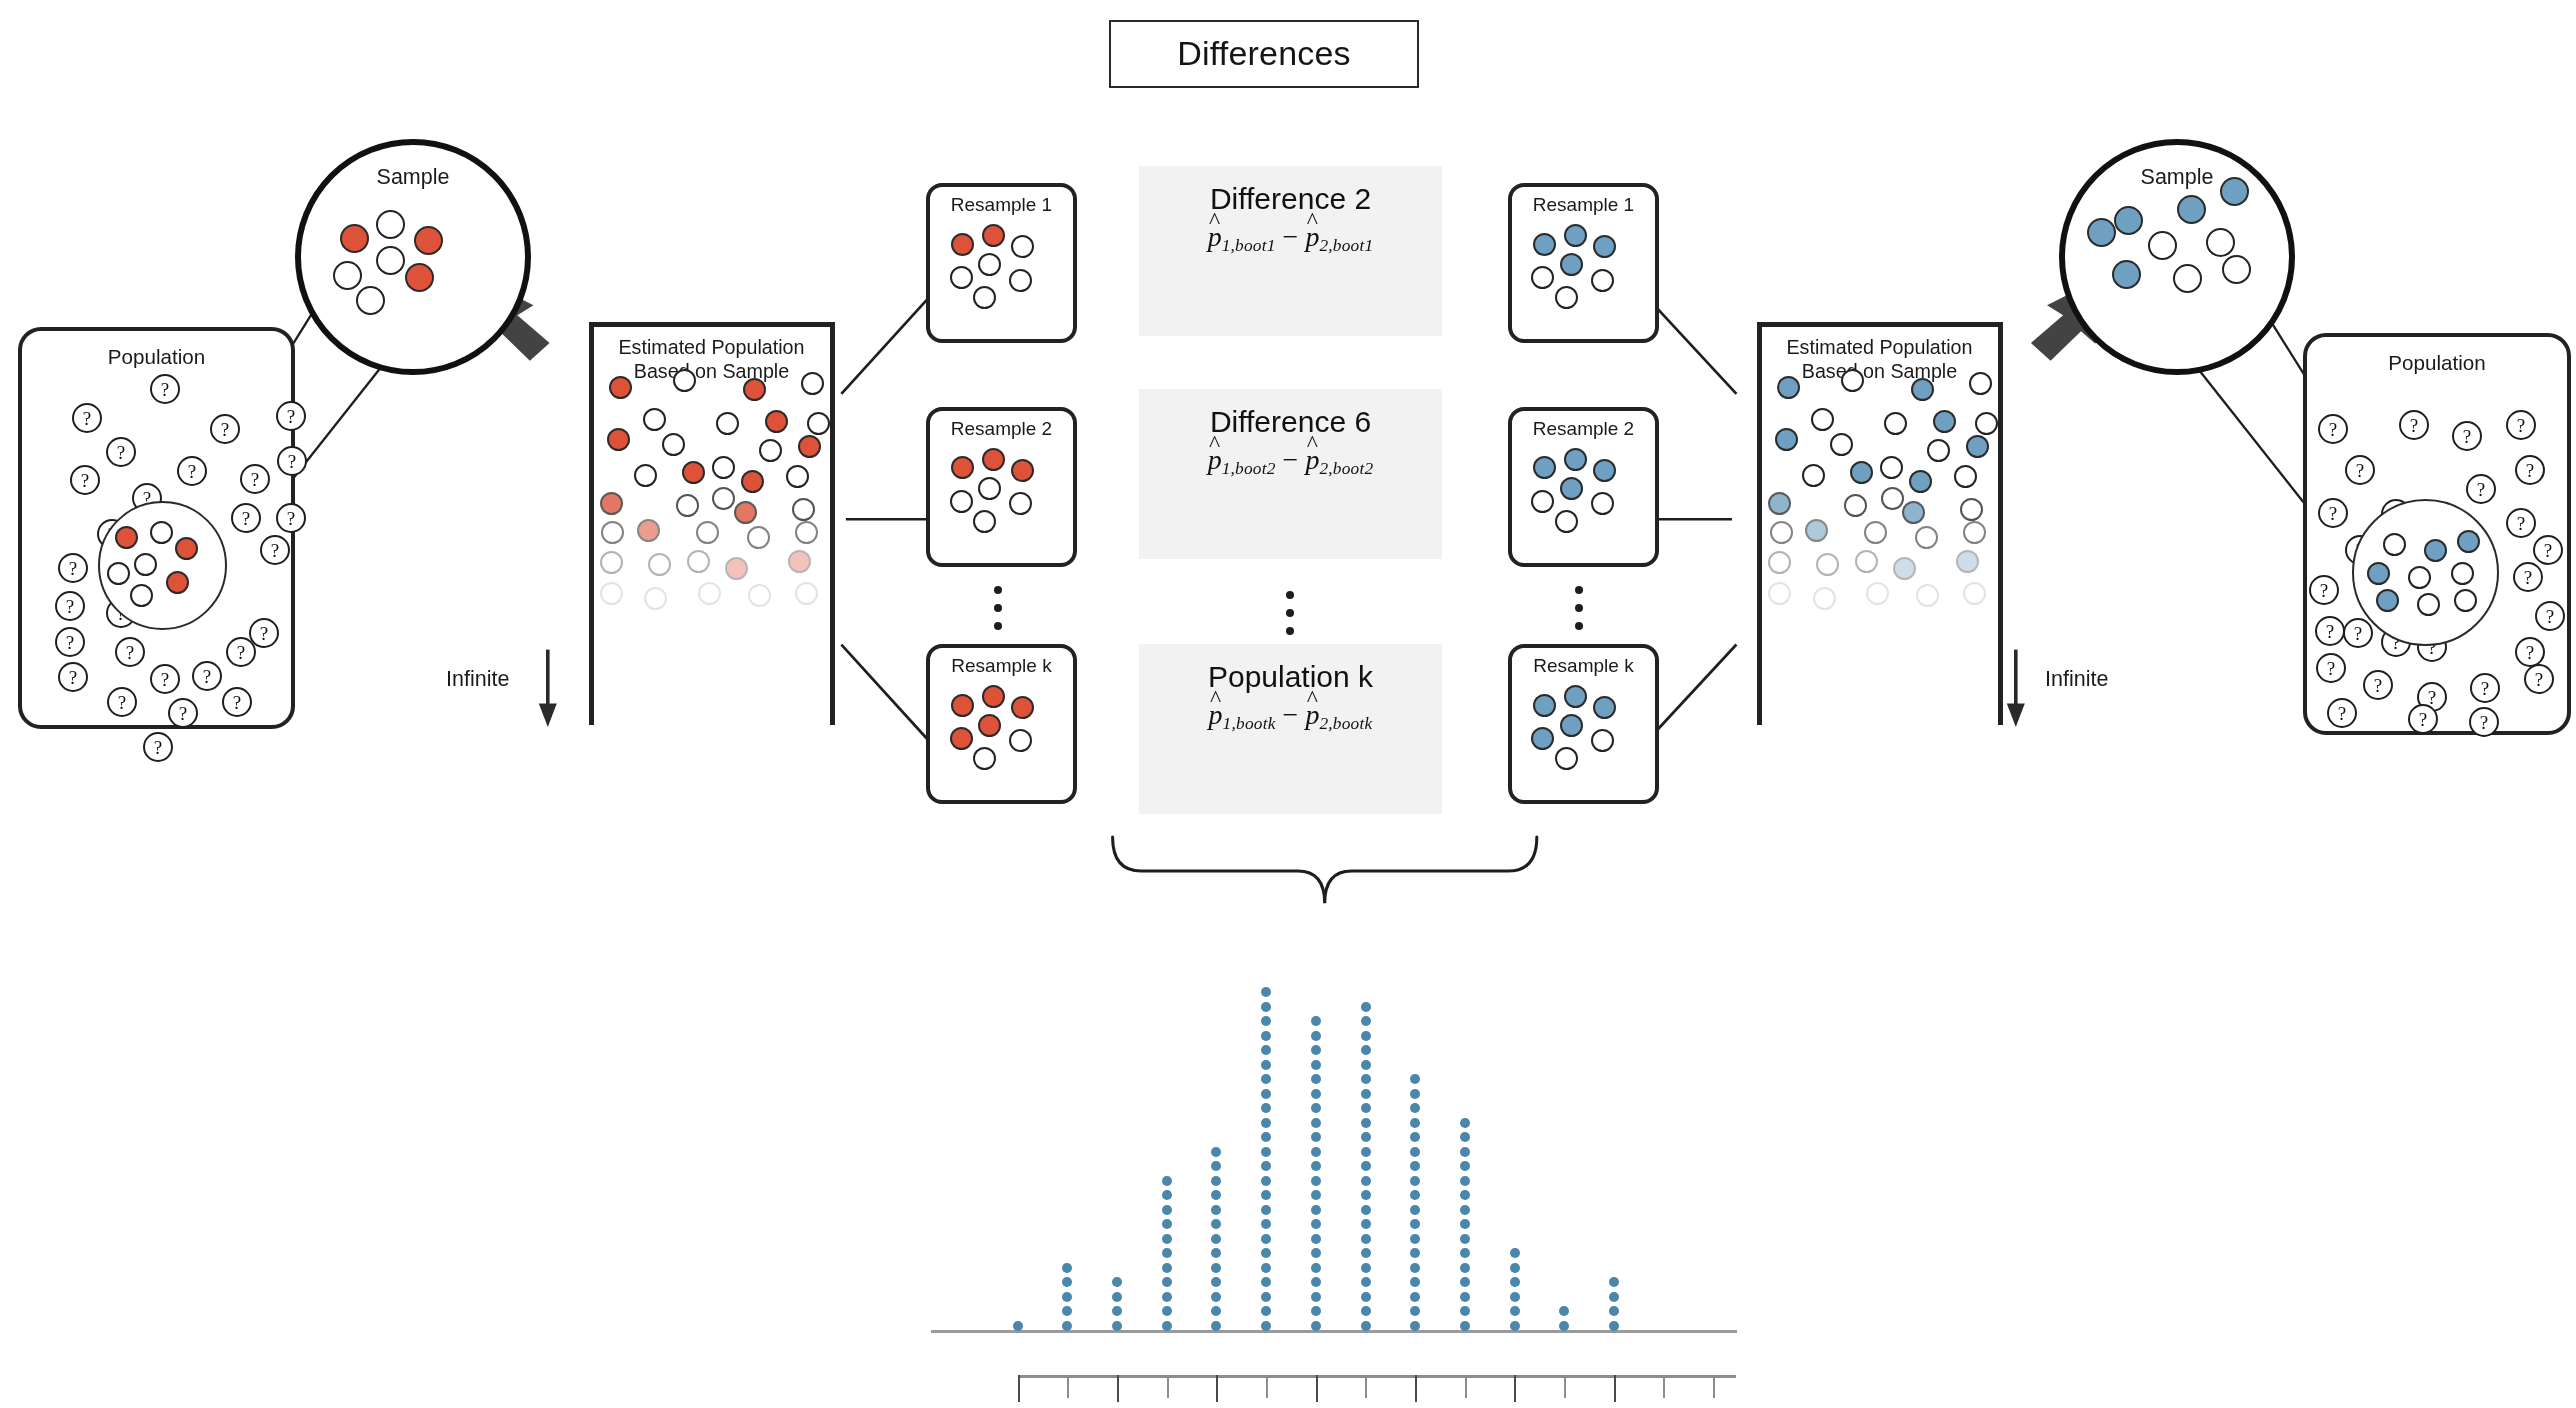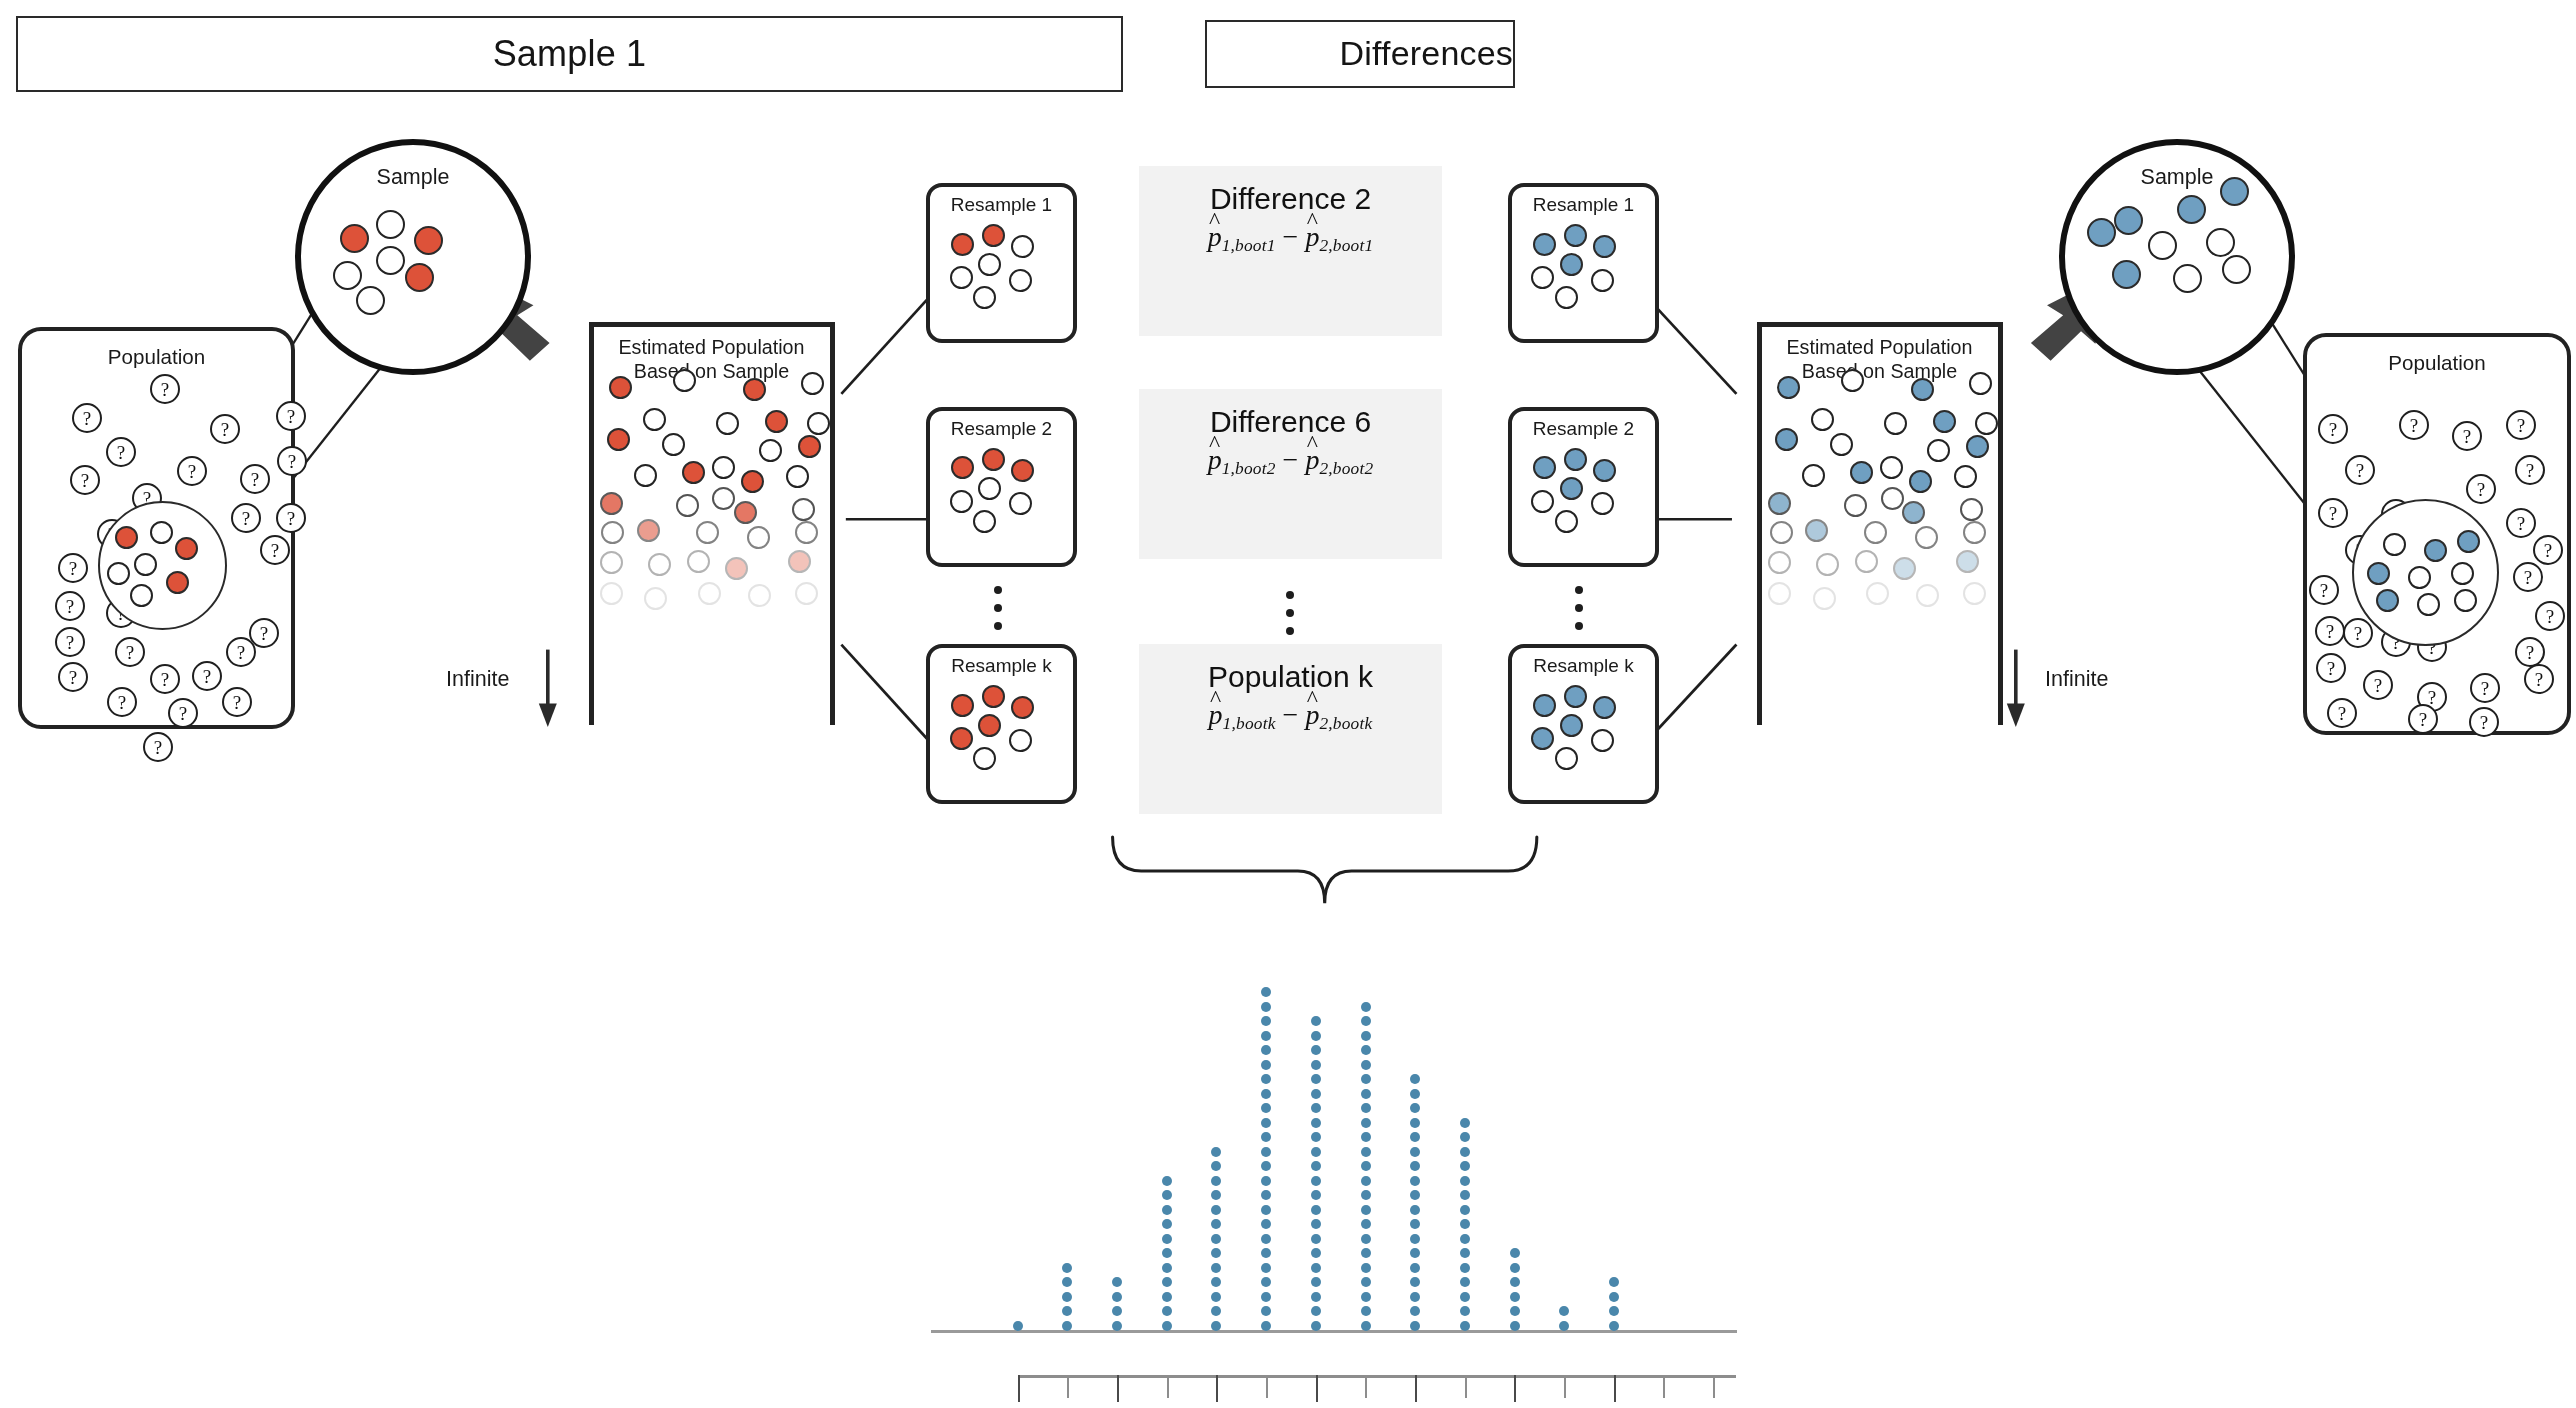--- a/index.html
+++ b/index.html
@@ -6,21 +6,21 @@
   body{font-family:"Liberation Sans",sans-serif;color:#1a1a1a;}
   #stage{position:relative;width:2576px;height:1409px;overflow:hidden;background:#fff;}
 
   
   .banner{
     position:absolute;border:2.7px solid #2a2a2a;background:#fff;
     display:flex;align-items:center;justify-content:center;
     font-size:36px;letter-spacing:0.2px;color:#151515;
   }
   #banner-s1{left:16px;top:16px;width:1103px;height:72px;}
-  #banner-diff{left:1205px;top:19.7px;width:306px;height:64px;font-size:34px;justify-content:flex-end;}
+  #banner-diff{left:1109px;top:19.7px;width:306px;height:64px;font-size:34px;}
   #banner-s2{left:1497px;top:16px;width:1063px;height:72px;}
 
   
   .roundbox{position:absolute;border:4.5px solid #222;border-radius:23px;background:#fff;}
   .boxlabel{
     position:absolute;left:0;right:0;text-align:center;
     font-size:20.6px;color:#1a1a1a;line-height:1.2;pointer-events:none;
   }
 
   
@@ -80,23 +80,20 @@
   #dotplot{position:absolute;left:0;top:877px;width:2576px;height:532px;}
   .pdot{position:absolute;width:9.8px;height:9.8px;border-radius:50%;background:#4a87ab;}
   .axisline{position:absolute;background:#9a9a9a;}
   .tick{position:absolute;width:1.8px;background:#6d6d6d;}
 </style>
 </head>
 <body>
 
 <div id="stage">
 
-  <div class="banner" id="banner-s1">
-    <span>Sample 1</span>
-  </div>
   <div class="banner" id="banner-diff">
     <span>Differences</span>
   </div>
 
   <svg id="overlay" viewBox="0 0 2878 1574" xmlns="http://www.w3.org/2000/svg">
 
     <line x1="193" y1="600" x2="358" y2="335" stroke="#1e1e1e" stroke-width="2.6"></line>
     <line x1="252" y1="630" x2="440" y2="392" stroke="#1e1e1e" stroke-width="2.6"></line>
 
     <path d="M515 300 L596 341 L578 352 L614 383 L592 403 L558 370 L542 384 Z" fill="#434343"></path>

